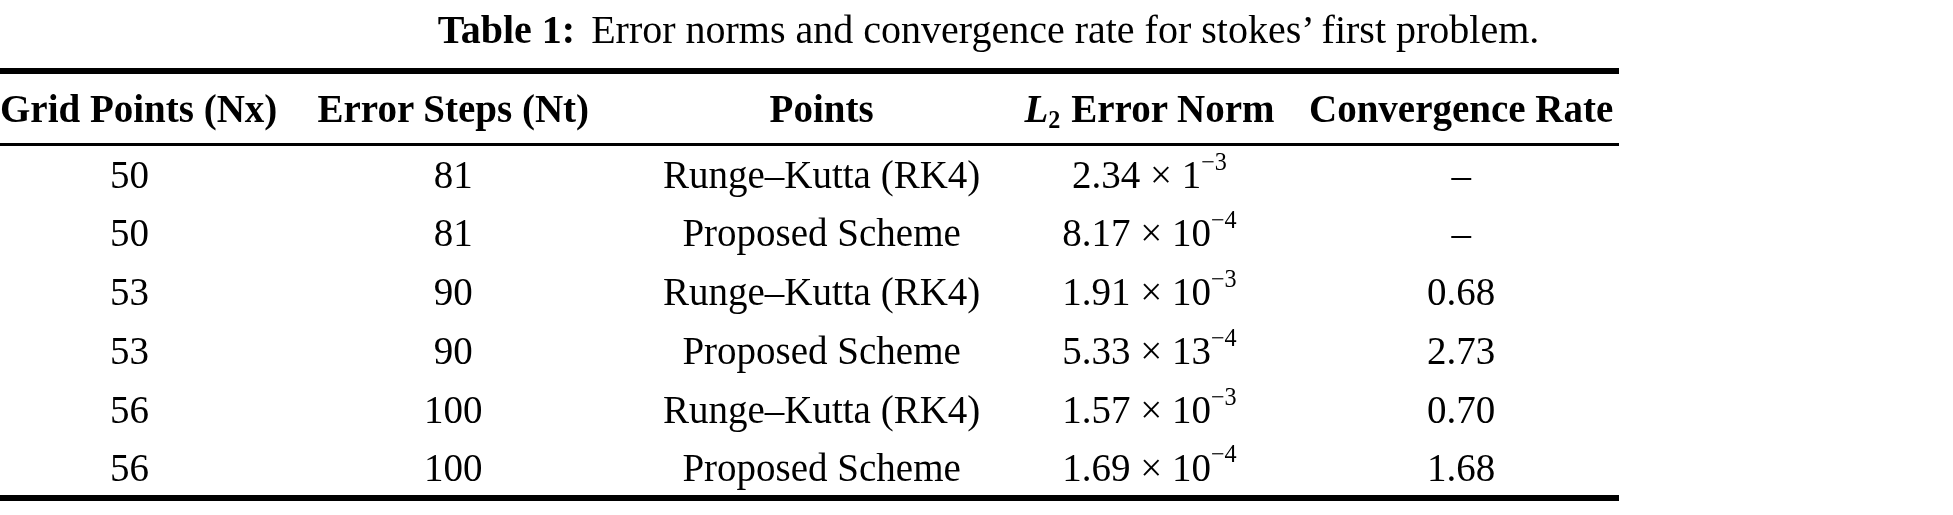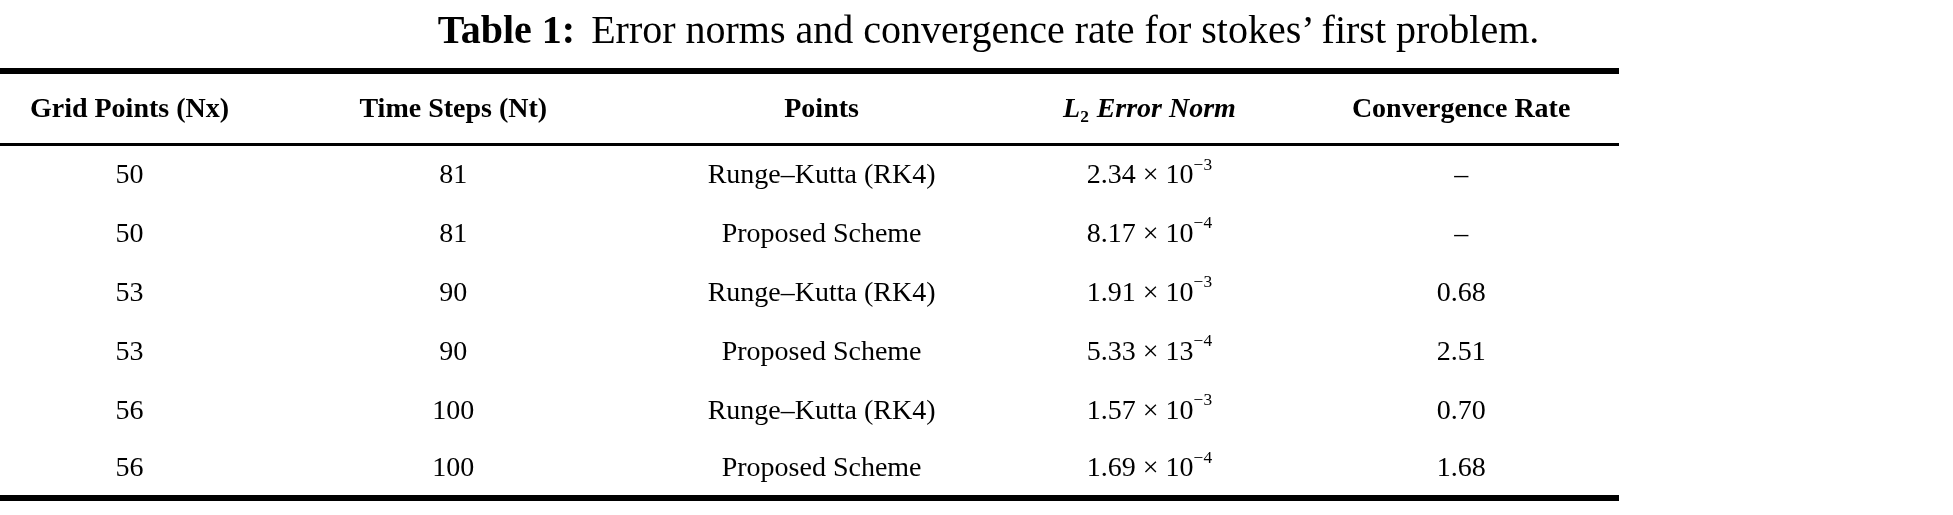--- a/index.html
+++ b/index.html
@@ -25,21 +25,21 @@
   }
   .caption .cap-label { font-weight: bold; }
   .caption .cap-text { margin-left: 0.4em; }
   table.paper-table {
     position: absolute;
     top: 68px;
     left: 0;
     width: 1619px;
     border-collapse: collapse;
     table-layout: fixed;
-    font-size: 28px;
+    font-size: 39px;
     border-top: 6px solid #000000;
     border-bottom: 6px solid #000000;
   }
   col.c1 { width: 16%; }
   col.c2 { width: 24%; }
   col.c3 { width: 21.5%; }
   col.c4 { width: 19%; }
   col.c5 { width: 19.5%; }
   thead th {
     height: 73px;
@@ -60,21 +60,21 @@
   .math-l {
     font-style: italic;
     font-family: "Liberation Serif", serif;
   }
   sub.l2-sub {
     font-size: 62%;
     vertical-align: baseline;
     position: relative;
     top: 0.25em;
   }
-  .after-sub { margin-left: 0.28em; font-style: italic; }
+  .after-sub { margin-left: 0.28em; }
   sup.exp {
     font-size: 62%;
     vertical-align: baseline;
     position: relative;
     top: -0.75em;
     letter-spacing: 0;
   }
 </style>
 </head>
 <body>
@@ -89,32 +89,32 @@
     <colgroup>
       <col class="c1">
         <col class="c2">
         <col class="c3">
         <col class="c4">
         <col class="c5">
     </colgroup>
     <thead>
       <tr>
         <th>Grid Points (Nx)</th>
-        <th>Time Steps (Nt)</th>
+        <th>Error Steps (Nt)</th>
         <th>Points</th>
         <th><span class="math-l">L</span><sub class="l2-sub">2</sub><span class="after-sub">Error Norm</span></th>
         <th>Convergence Rate</th>
       </tr>
     </thead>
     <tbody>
       <tr>
         <td>50</td>
         <td>81</td>
         <td>Runge–Kutta (RK4)</td>
-        <td><span>2.34 × 10</span><sup class="exp">−3</sup></td>
+        <td><span>2.34 × 1</span><sup class="exp">−3</sup></td>
         <td>–</td>
       </tr>
       <tr>
         <td>50</td>
         <td>81</td>
         <td>Proposed Scheme</td>
         <td><span>8.17 × 10</span><sup class="exp">−4</sup></td>
         <td>–</td>
       </tr>
       <tr>
@@ -122,21 +122,21 @@
         <td>90</td>
         <td>Runge–Kutta (RK4)</td>
         <td><span>1.91 × 10</span><sup class="exp">−3</sup></td>
         <td>0.68</td>
       </tr>
       <tr>
         <td>53</td>
         <td>90</td>
         <td>Proposed Scheme</td>
         <td><span>5.33 × 13</span><sup class="exp">−4</sup></td>
-        <td>2.51</td>
+        <td>2.73</td>
       </tr>
       <tr>
         <td>56</td>
         <td>100</td>
         <td>Runge–Kutta (RK4)</td>
         <td><span>1.57 × 10</span><sup class="exp">−3</sup></td>
         <td>0.70</td>
       </tr>
       <tr>
         <td>56</td>

